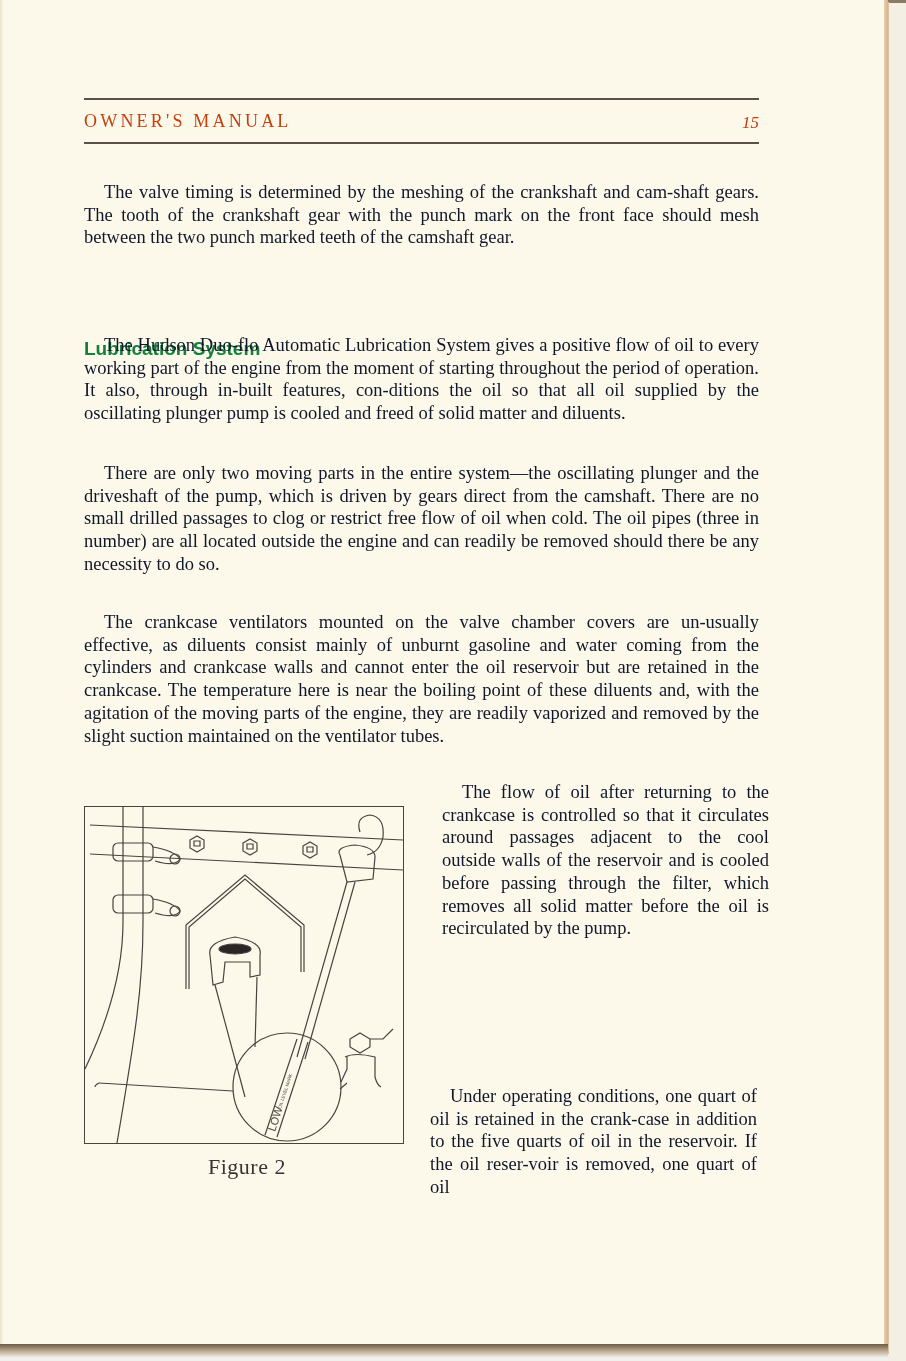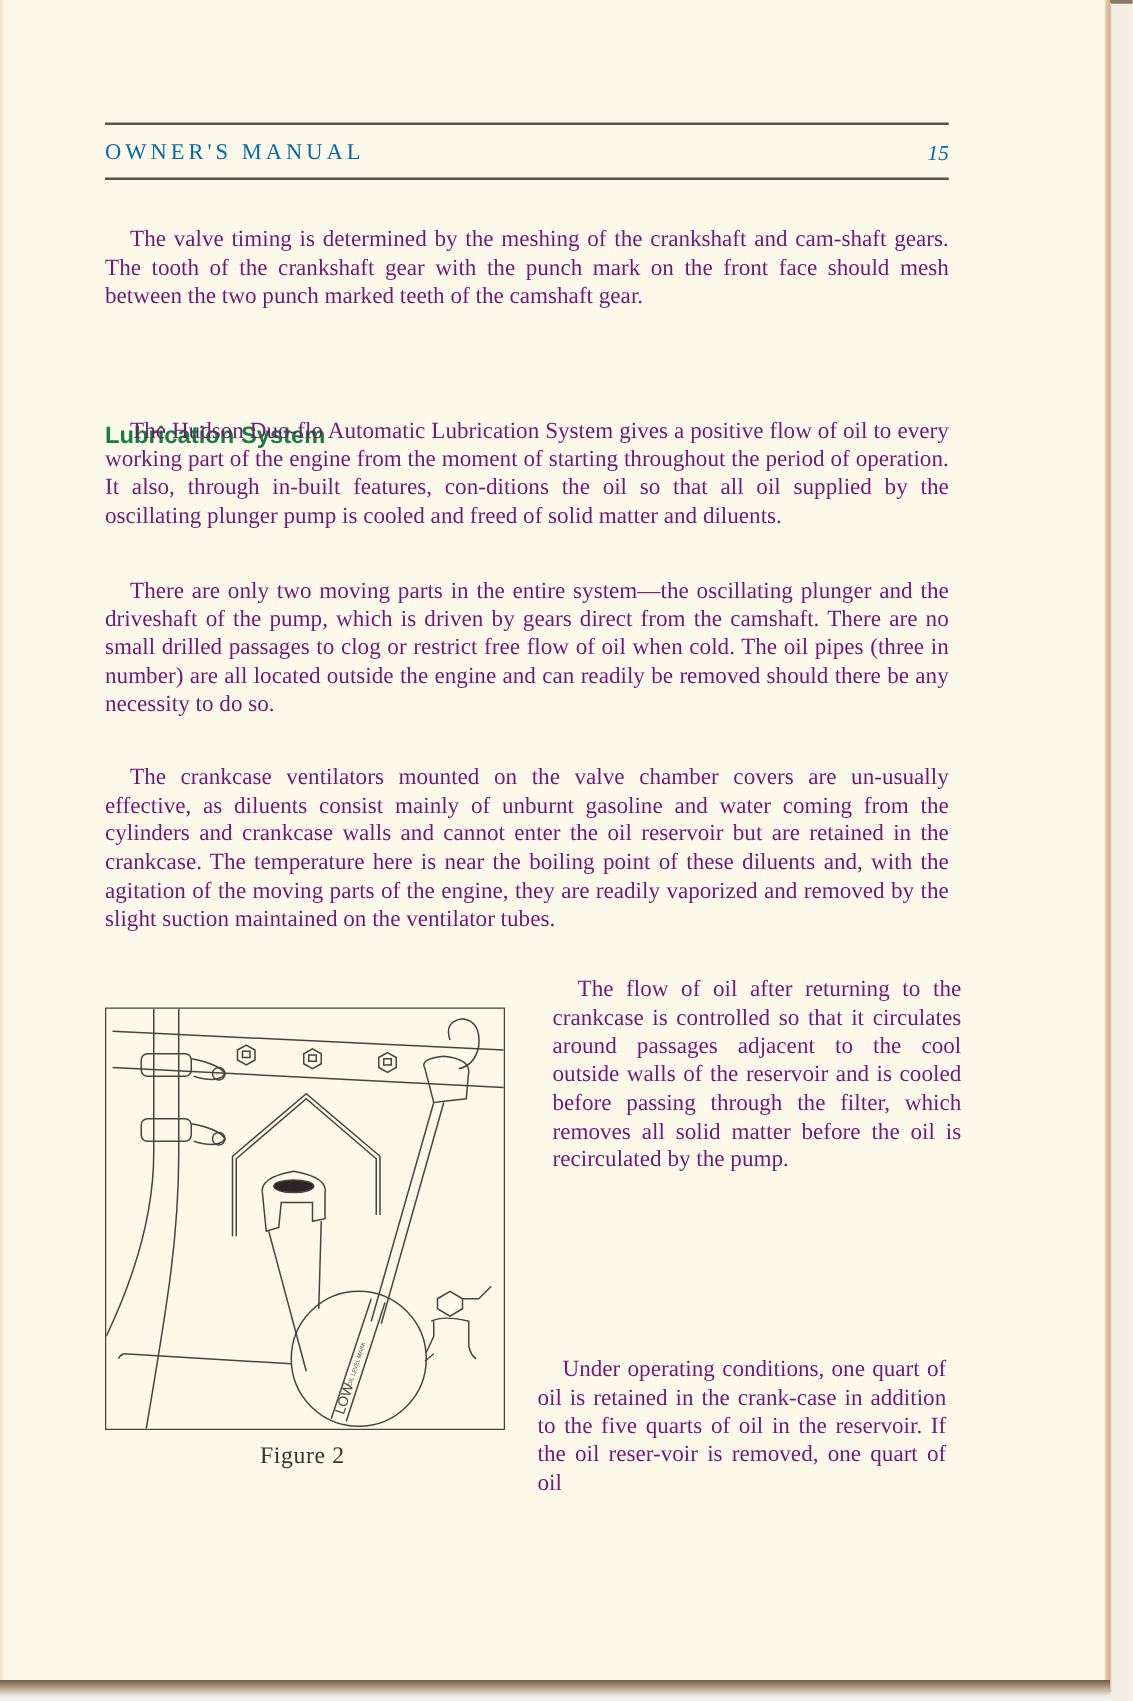--- a/index.html
+++ b/index.html
@@ -36,56 +36,56 @@
     background: linear-gradient(to right, #e9e1cc, #fdf9ea);
   }
   .rule {
     position: absolute; left: 84px; width: 675px; height: 2px;
     background: #5a504c;
   }
   .running-head {
     position: absolute; left: 84px; top: 111px; width: 675px;
     font-family: "Liberation Serif", serif;
     font-size: 18px; letter-spacing: 3.2px;
-    color: #0369a1;
+    color: #c2410c;
   }
   .page-num {
     position: absolute; right: 0; top: 2px;
     letter-spacing: 0;
     font-size: 17px;
     font-style: italic;
   }
   .para {
     position: absolute;
     font-family: "Liberation Serif", serif;
     font-size: 18.5px;
     line-height: 22.7px;
     text-align: justify;
     text-align-last: left;
-    color: #701a75;
+    color: #0f172a;
     margin: 0;
   }
   .indent { text-indent: 20px; }
   .heading {
     position: absolute; left: 84px; top: 306px;
     font-family: "Liberation Sans", sans-serif;
     font-weight: bold; font-size: 19px;
     color: #15803d;
     margin-top: 32px;
   }
   .figure-box {
     position: absolute; left: 84px; top: 806px;
     width: 318px; height: 336px;
     border: 1.5px solid #4a423f;
     background: #fdf9ea;
   }
   .figure-caption {
     position: absolute; left: 208px; top: 1154px;
     font-family: "Liberation Serif", serif;
-    font-size: 19px; letter-spacing: 0.5px; color: #3a3332;
+    font-size: 22px; letter-spacing: 0.5px; color: #3a3332;
   }
   svg { display: block; }
 </style>
 </head>
 <body>
 
 <div class="top-edge"></div>
 <div class="page">
   <div class="left-edge"></div>
 

